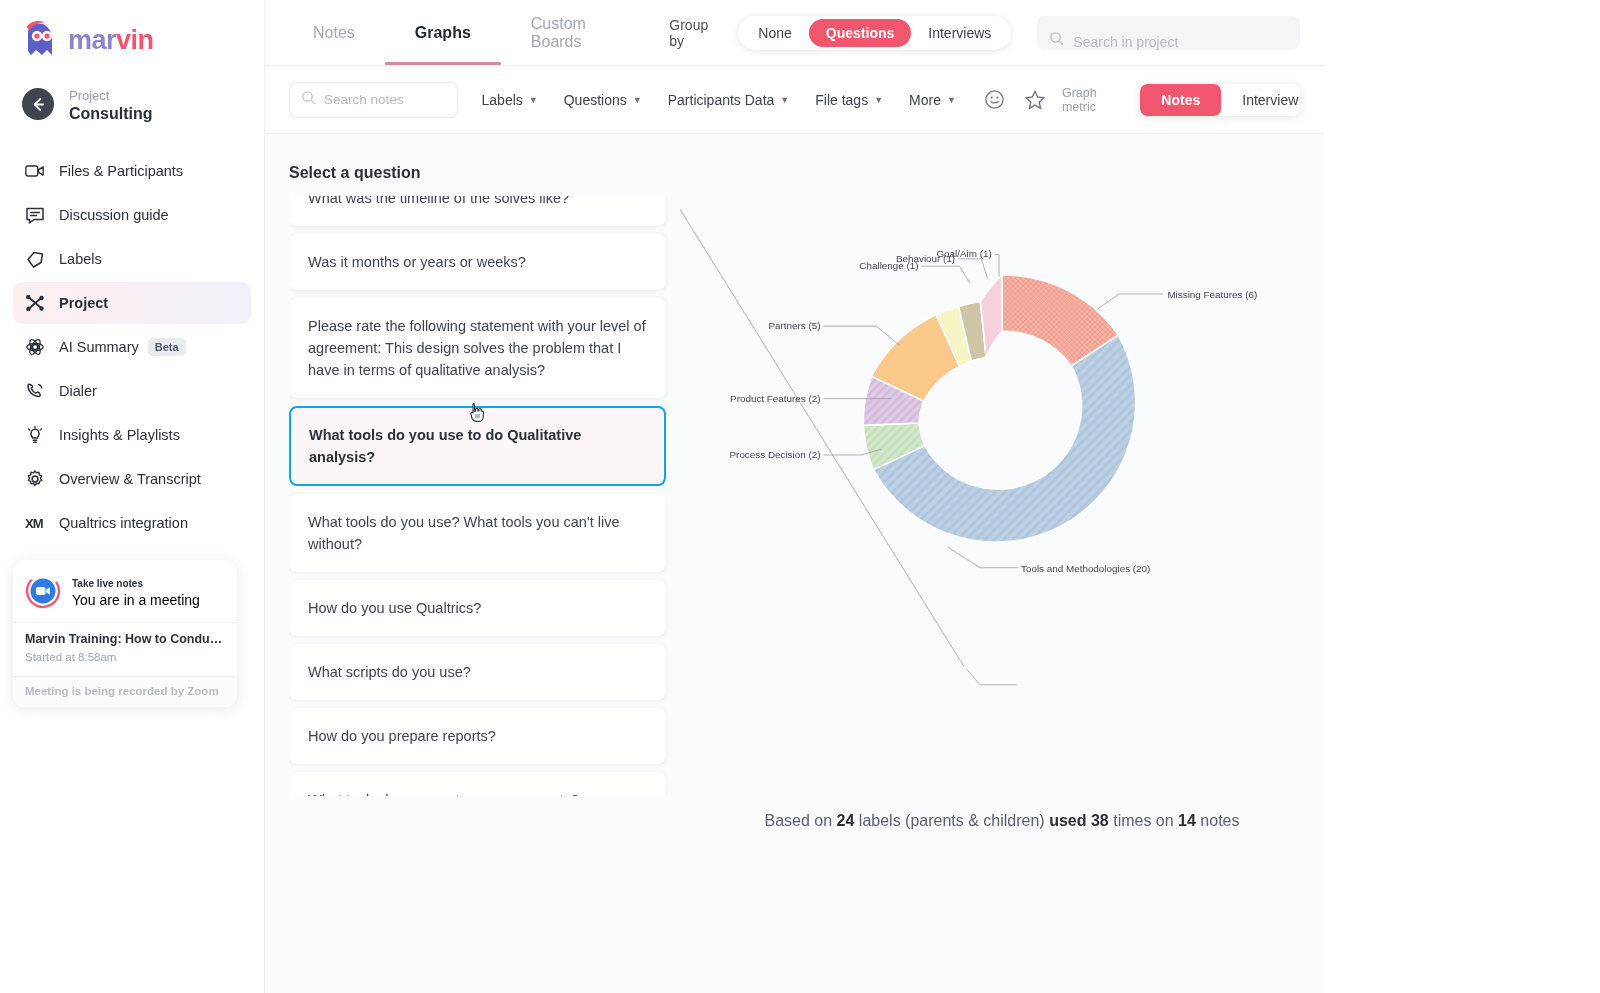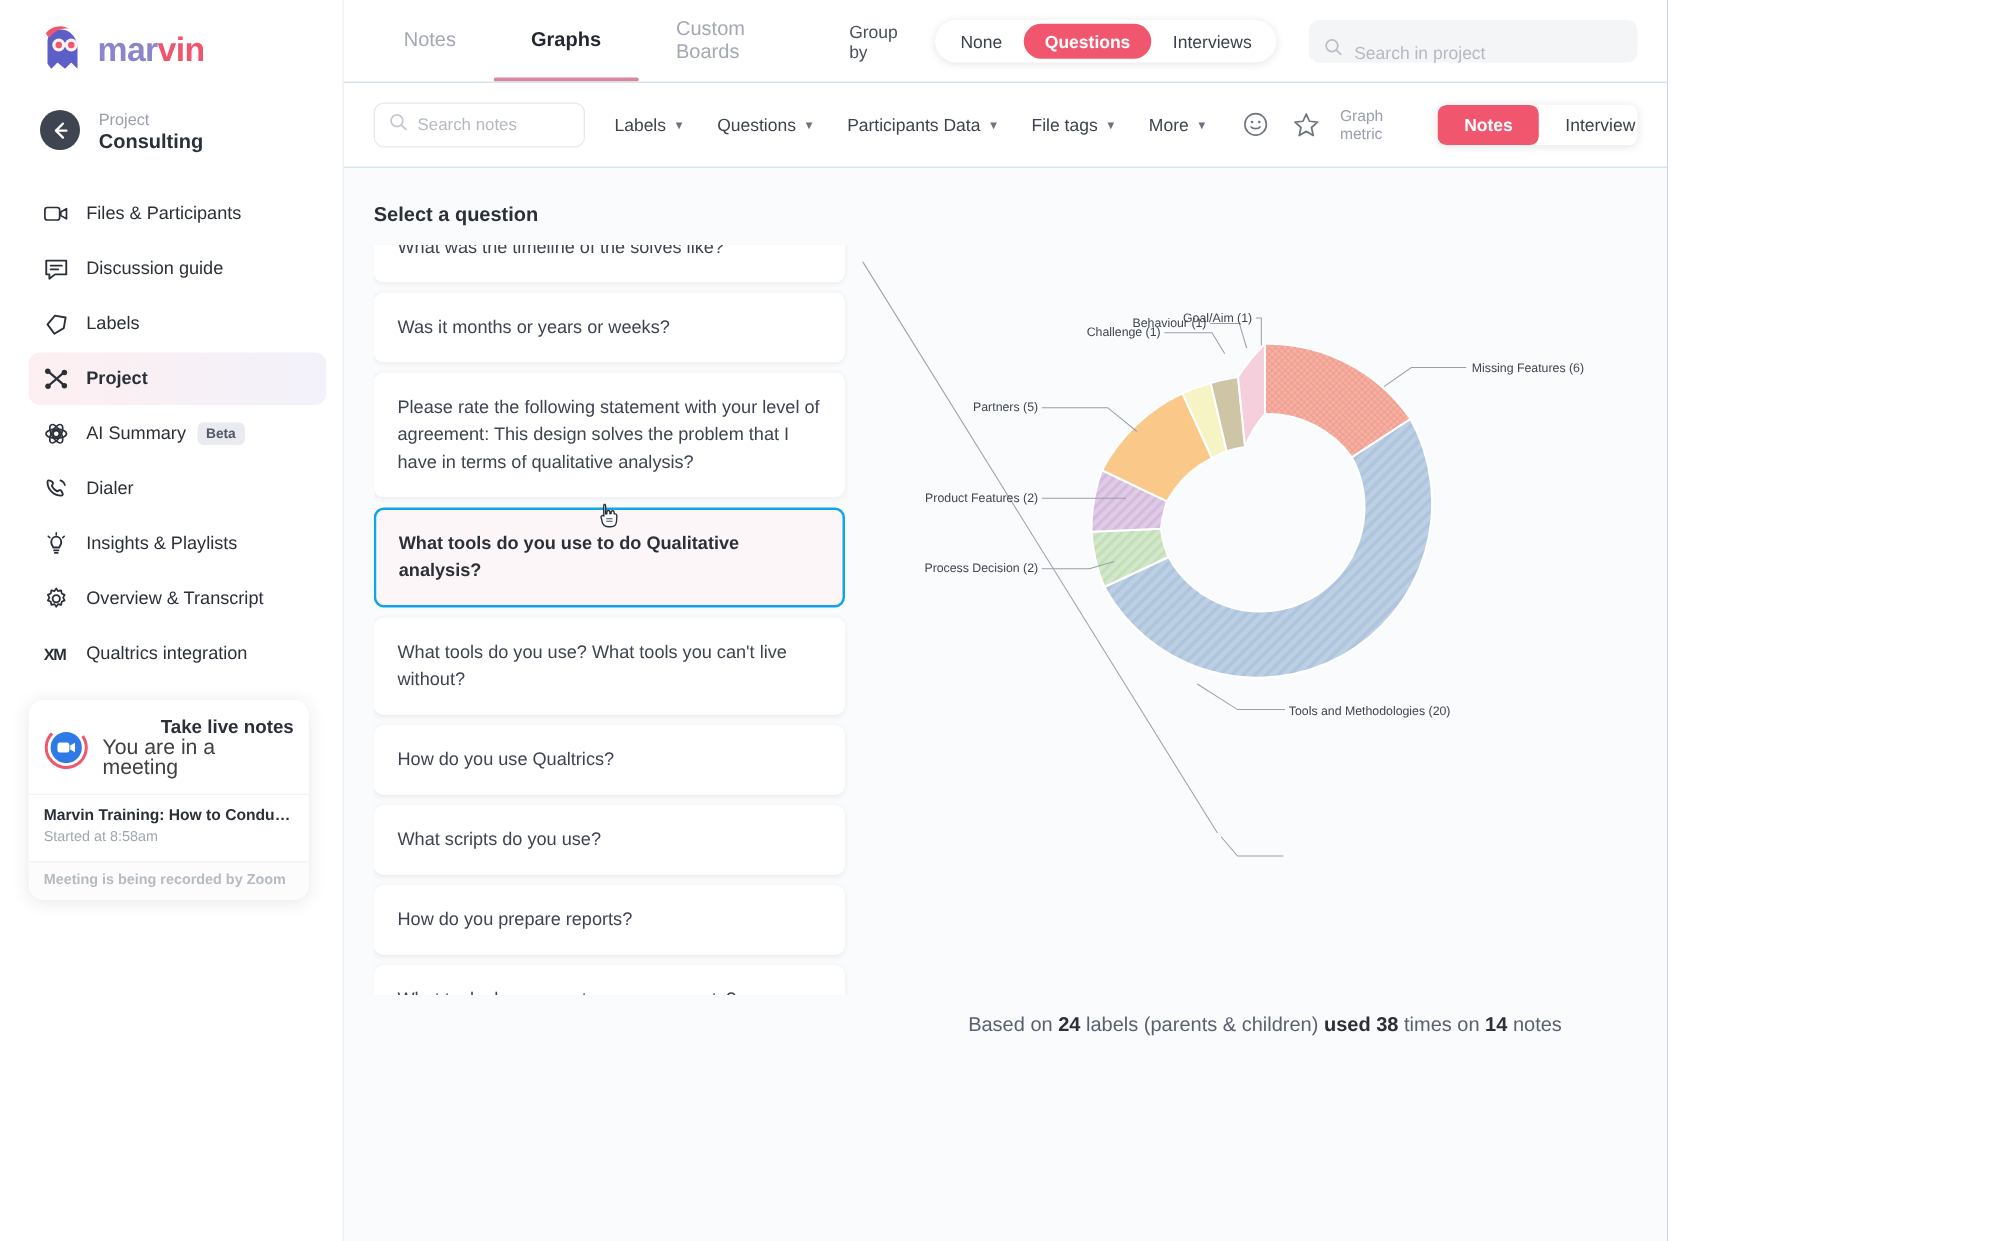--- a/index.html
+++ b/index.html
@@ -3,21 +3,21 @@
 <meta charset="utf-8">
 <title>Marvin — Analyze Graphs</title>
 <style>
   * { box-sizing: border-box; margin: 0; padding: 0; }
   html, body {
     width: 1600px; height: 993px;
     font-family: "Liberation Sans", sans-serif;
     background: #ffffff;
     overflow: hidden;
   }
-  .app { display: flex; width: 1324px; height: 993px; margin-left: 10px; }
+  .app { display: flex; width: 1324px; height: 993px; }
 
   
   .sidebar {
     width: 265px; height: 993px;
     background: #ffffff;
     border-right: 1px solid #eceef1;
     position: relative;
     flex: 0 0 265px;
   }
   .logo-row { display: flex; align-items: center; padding: 14px 0 0 20px; height: 66px; }
@@ -61,22 +61,22 @@
   
   .live-card {
     position: absolute; left: 13px; top: 560px; width: 224px;
     background: #fff; border-radius: 12px;
     box-shadow: 0 2px 14px rgba(30,35,50,.10);
     overflow: hidden;
   }
   .live-top { display: flex; align-items: center; padding: 13px 12px; }
   .live-ico { width: 36px; height: 36px; flex: 0 0 36px; position: relative; }
   .live-texts { margin-left: 11px; }
-  .live-title { font-size: 15px; font-weight: 700; color: #2b3038; line-height: 17px; text-align: right; }
-  .live-sub { font-size: 17px; color: #404040; line-height: 16px; }
+  .live-title { font-size: 10px; font-weight: 700; color: #2b3038; line-height: 17px; }
+  .live-sub { font-size: 14px; color: #000000; line-height: 16px; }
   .live-mid { padding: 8px 12px 11px; border-top: 1px solid #f0f1f4; }
   .live-meeting { font-size: 12.5px; font-weight: 700; color: #2b3038; line-height: 17px;
     white-space: nowrap; overflow: hidden; text-overflow: ellipsis; }
   .live-started { font-size: 11.5px; color: #a0a6b1; line-height: 16px; margin-top: 1px; }
   .live-bot { padding: 8px 12px 10px; border-top: 1px solid #f0f1f4; background:#fcfcfd; }
   .live-rec { font-size: 11.5px; font-weight: 600; color: #b6bac3; }
 
   
   .main { flex: 1 1 auto; display: flex; flex-direction: column; background: #0369a1; min-width: 0; }
 

